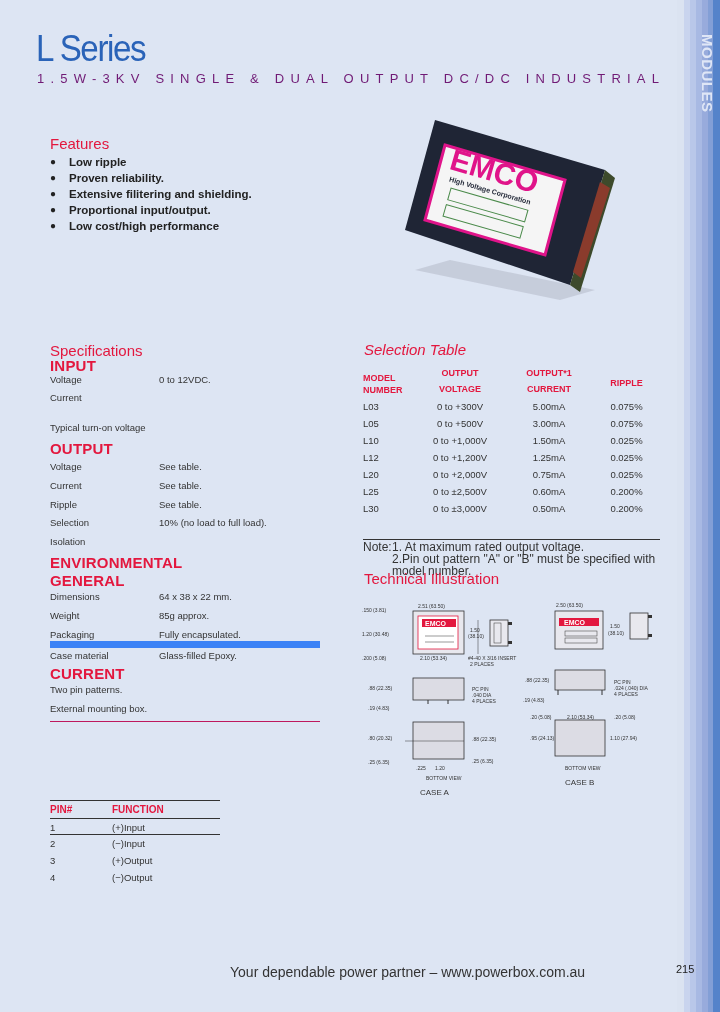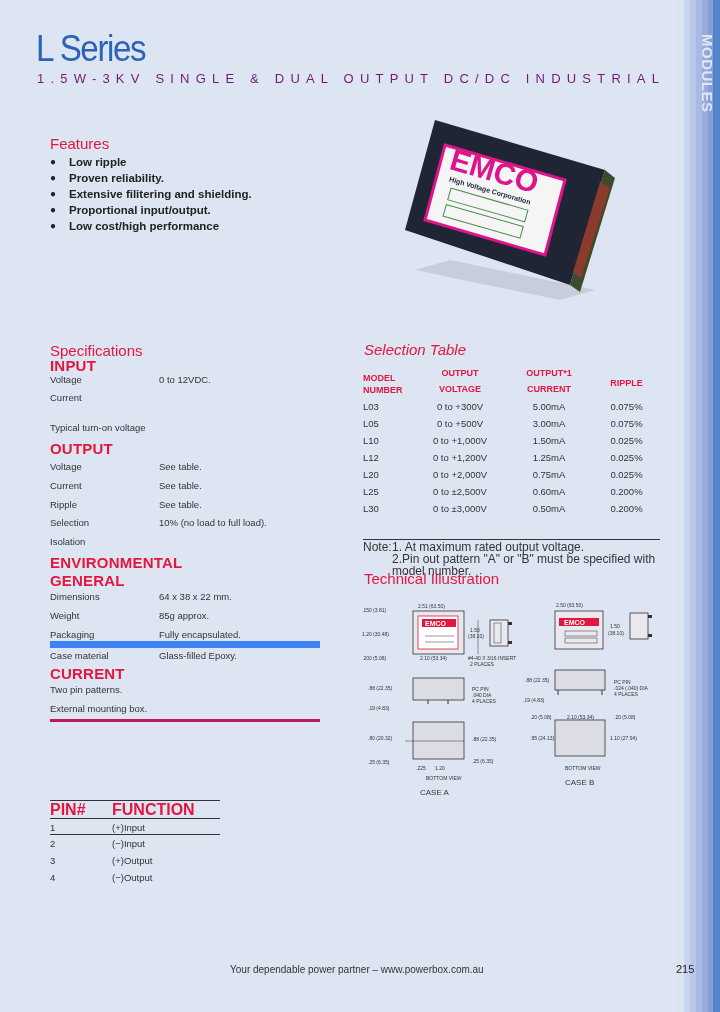--- a/index.html
+++ b/index.html
@@ -23,36 +23,36 @@
   .product { position:absolute; left:405px; top:120px; width:210px; height:180px; }
 
   
   .spec { position:absolute; left:50px; top:358px; width:270px; }
   .spec .sec { color:#e3173e; font-weight:900; font-size:15px; height:16px; line-height:16px; letter-spacing:0.2px; }
   .spec .row { display:flex; font-size:9.5px; color:#333; line-height:12px; }
   .spec .row .k { width:109px; }
   .spec .row .v { flex:1; }
 
   .pins { position:absolute; left:50px; top:800px; width:170px; border-top:1px solid #333; }
-  .pins .hdr { display:flex; color:#e3173e; font-weight:900; font-size:16px; height:17px; line-height:17px; }
+  .pins .hdr { display:flex; color:#e3173e; font-weight:900; font-size:10px; height:17px; line-height:17px; }
   .pins .row { display:flex; font-size:9.5px; height:17px; line-height:17px; color:#333; }
   .pins .c1 { width:62px; }
 
   
   .sel { position:absolute; left:363px; top:368px; width:297px; }
   .sel .hdr { display:flex; color:#e3173e; font-weight:900; font-size:9px; height:30px; }
   .sel .row { display:flex; font-size:9.5px; color:#333; height:17px; line-height:17px; }
   .sel .c1 { width:52px; }
   .sel .c2 { width:90px; text-align:center; }
   .sel .c3 { width:88px; text-align:center; }
   .sel .c4 { flex:1; text-align:center; }
   .note { position:absolute; left:363px; top:539px; width:297px; border-top:1px solid #333; font-size:12px; color:#333; line-height:12px; padding-top:1px; }
 
   .illus { position:absolute; left:360px; top:598px; width:310px; height:220px; }
-  .footer { position:absolute; left:230px; top:964px; font-size:10px; color:#333; }
+  .footer { position:absolute; left:230px; top:964px; font-size:14px; color:#333; }
   .pagenum { position:absolute; left:676px; top:963px; font-size:11px; color:#222; }
 </style>
 </head>
 <body>
 
 <div class="stripes">
   <span style="width:7px;background:#dbe3f1"></span>
   <span style="width:6px;background:#c9d4ee"></span>
   <span style="width:6px;background:#b9c7e9"></span>
   <span style="width:6px;background:#a8b9e3"></span>
@@ -149,21 +149,21 @@
       <span class="v">Fully encapsulated.</span>
     </div>
   <div class="row" style="height:18px;padding-top:2px">
       <span class="k">Case material</span>
       <span class="v">Glass-filled Epoxy.</span>
     </div>
   <div class="sec" style="height:18px">CURRENT</div>
   <div class="row" style="height:19px">
       <span>Two pin patterns.</span>
     </div>
-  <div class="row" style="height:19px;border-bottom:3px solid #be185d">
+  <div class="row" style="height:19px;border-bottom:1px solid #be185d">
       <span>External mounting box.</span>
     </div>
 </div>
 
 <div class="pins">
   <div class="hdr">
       <span class="c1">PIN#</span>
       <span>FUNCTION</span>
     </div>
   <div class="row" style="border-top:1px solid #333;border-bottom:1px solid #333">

